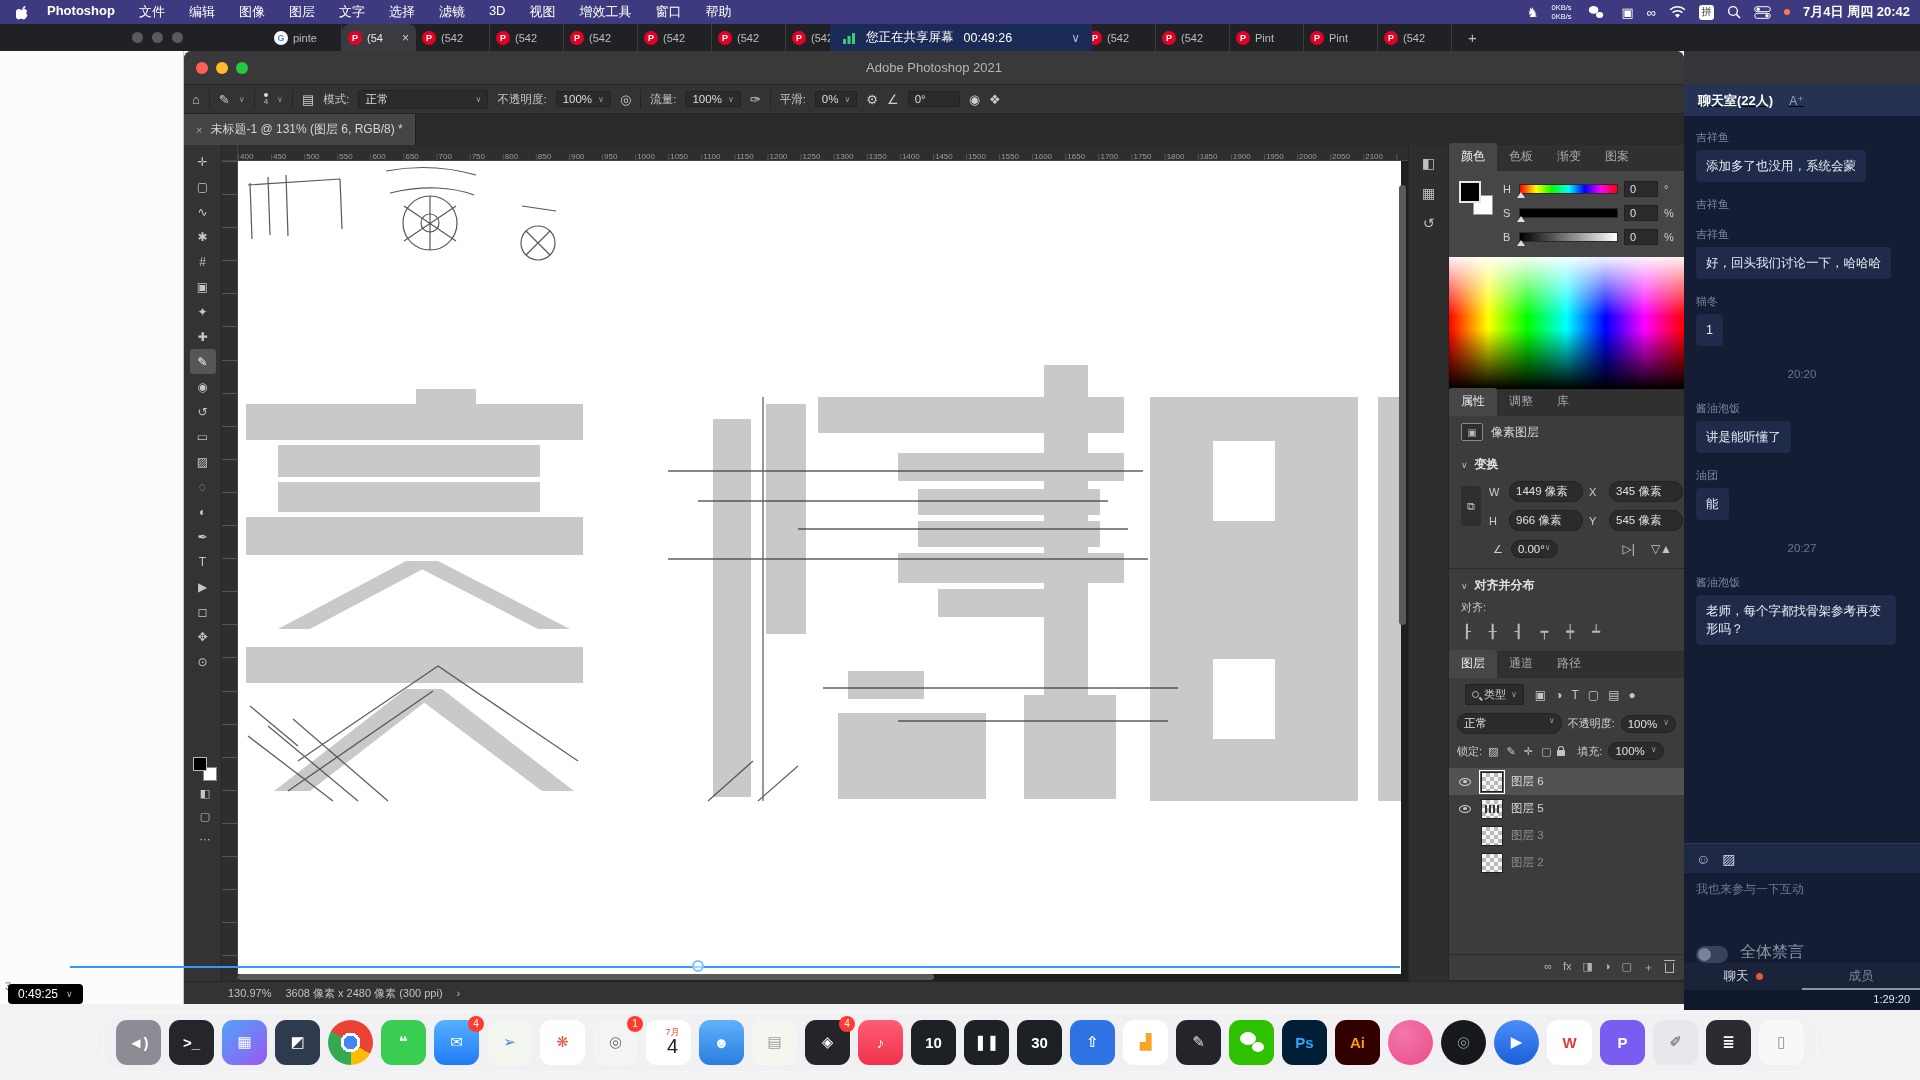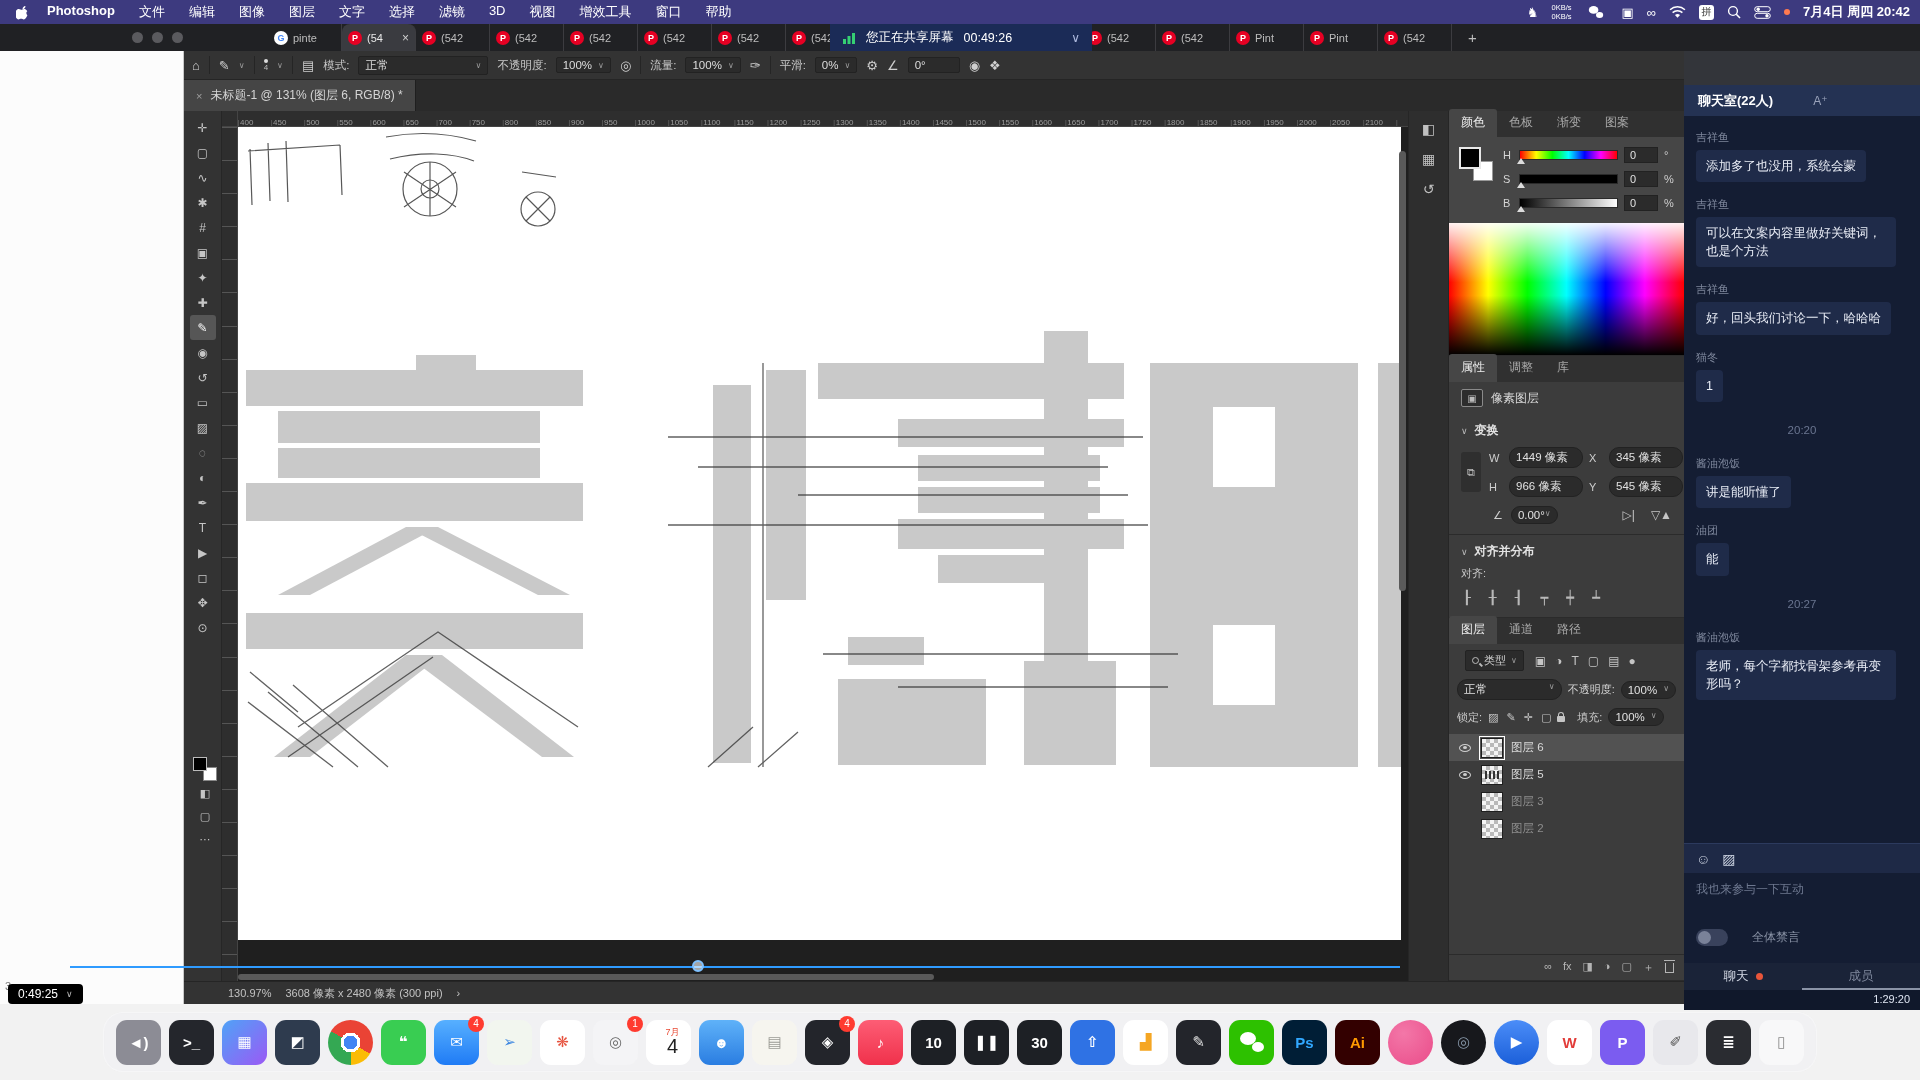--- a/index.html
+++ b/index.html
@@ -173,34 +173,34 @@
   .trash-ic::before { content:''; position:absolute; left:-2px; top:-3px; width:11px; height:1.5px; background:#b5b5b5; }
 
   
   .ps-status { height:23px; background:#333333; border-top:1px solid #252525; display:flex; align-items:center;
     gap:14px; color:#c2c2c2; font-size:11px; padding-left:44px; }
 
   
   .chat { position:absolute; left:1684px; top:51px; width:236px; height:959px; background:#141d33; z-index:30;
     display:flex; flex-direction:column; }
   .chat-topfill { height:34px; background:#33353a; }
-  .chat-head { height:31px; background:#243253; display:flex; align-items:center; padding:0 14px; gap:40px; }
+  .chat-head { height:31px; background:#243253; display:flex; align-items:center; padding:0 14px; gap:16px;text-decoration:underline; }
   .chat-head .t { color:#fff; font-weight:bold; font-size:13px; }
   .chat-head .zoomlab { color:#9aa3bb; font-size:12px; }
   .chat-msgs { flex:1; overflow:hidden; padding:14px 12px 0; }
   .cmsg { margin-bottom:15px; }
   .c-name { color:#7e879c; font-size:11px; margin-bottom:5px; }
   .c-bubble { display:inline-block; background:#1f2b49; border-radius:4px; padding:7px 10px; color:#e9edf6;
     font-size:12.5px; line-height:1.45; max-width:200px; }
   .time-item { text-align:center; margin:18px 0; }
   .time-item .c-bubble { background:none; color:#6a7590; padding:0; font-size:11.5px; }
   .chat-inicons { height:30px; background:#1e2946; border-top:1px solid #2c3a5e; display:flex; align-items:center;
     gap:12px; padding:0 12px; color:#cfd6e4; font-size:14px; }
   .chat-input { height:56px; background:#141d33; color:#6e7890; font-size:12px; padding:8px 12px; }
-  .chat-mute { height:34px; display:flex; align-items:flex-start; gap:24px; padding:0 12px; color:#8a93a6; font-size:12px; }
+  .chat-mute { height:34px; display:flex; align-items:flex-end; gap:12px; padding:0 12px; color:#8a93a6; font-size:16px; }
   .toggle { width:32px; height:17px; background:#39425c; border-radius:9px; position:relative; }
   .toggle::after { content:''; position:absolute; left:2px; top:2px; width:13px; height:13px; border-radius:50%; background:#7a8299; }
   .chat-tabs { height:27px; background:#1a2338; display:flex; align-items:center; position:relative; }
   .ctab { flex:1; text-align:center; font-size:12.5px; color:#7e879c; display:flex; align-items:center; justify-content:center; gap:7px; }
   .ctab.on { color:#d5dae6; }
   .ctab .dot { width:7px; height:7px; border-radius:50%; background:#e8553a; }
   .chat-tabs::after { content:''; position:absolute; bottom:0; left:50%; width:50%; height:2px; background:#8a93a6; }
   .chat-time { height:20px; text-align:right; color:#dfe5f2; font-size:11px; padding:3px 10px 0; background:#10182b; }
 
   
@@ -394,20 +394,28 @@
     <span class="txt">您正在共享屏幕</span>
     <span class="timer">00:49:26</span>
     <span class="chev">∨</span>
   </div>
 
   <div class="desk-left">
     <span class="page-marker">3</span>
   </div>
 
   <div class="ps">
+    <div class="ps-title">
+      <div class="lights">
+        <span class="lt-red"></span>
+        <span class="lt-yellow"></span>
+        <span class="lt-green"></span>
+      </div>
+      <span class="t">Adobe Photoshop 2021</span>
+    </div>
 
     <div class="ps-options">
       <span class="opt-ic">⌂</span>
       <span class="opt-sep"></span>
       <span class="opt-ic">✎</span>
         <span class="chev-s">∨</span>
       <span class="opt-sep"></span>
       <span class="brush-preview">
         <span class="dot"></span>
           <span>4</span>
@@ -812,21 +820,20 @@
       <span class="zoomlab">A⁺</span>
     </div>
     <div class="chat-msgs">
 
     <div class="cmsg">
         <div class="c-name">吉祥鱼</div>
         <span class="c-bubble">添加多了也没用，系统会蒙</span>
       </div>
         <div class="cmsg">
         <div class="c-name">吉祥鱼</div>
-        <span class="c-bubble">可以在文案内容里做好关键词，也是个方法</span>
       </div>
         <div class="cmsg">
         <div class="c-name">吉祥鱼</div>
         <span class="c-bubble">好，回头我们讨论一下，哈哈哈</span>
       </div>
         <div class="cmsg">
         <div class="c-name">猫冬</div>
         <span class="c-bubble">1</span>
       </div>
         <div class="cmsg time-item">

